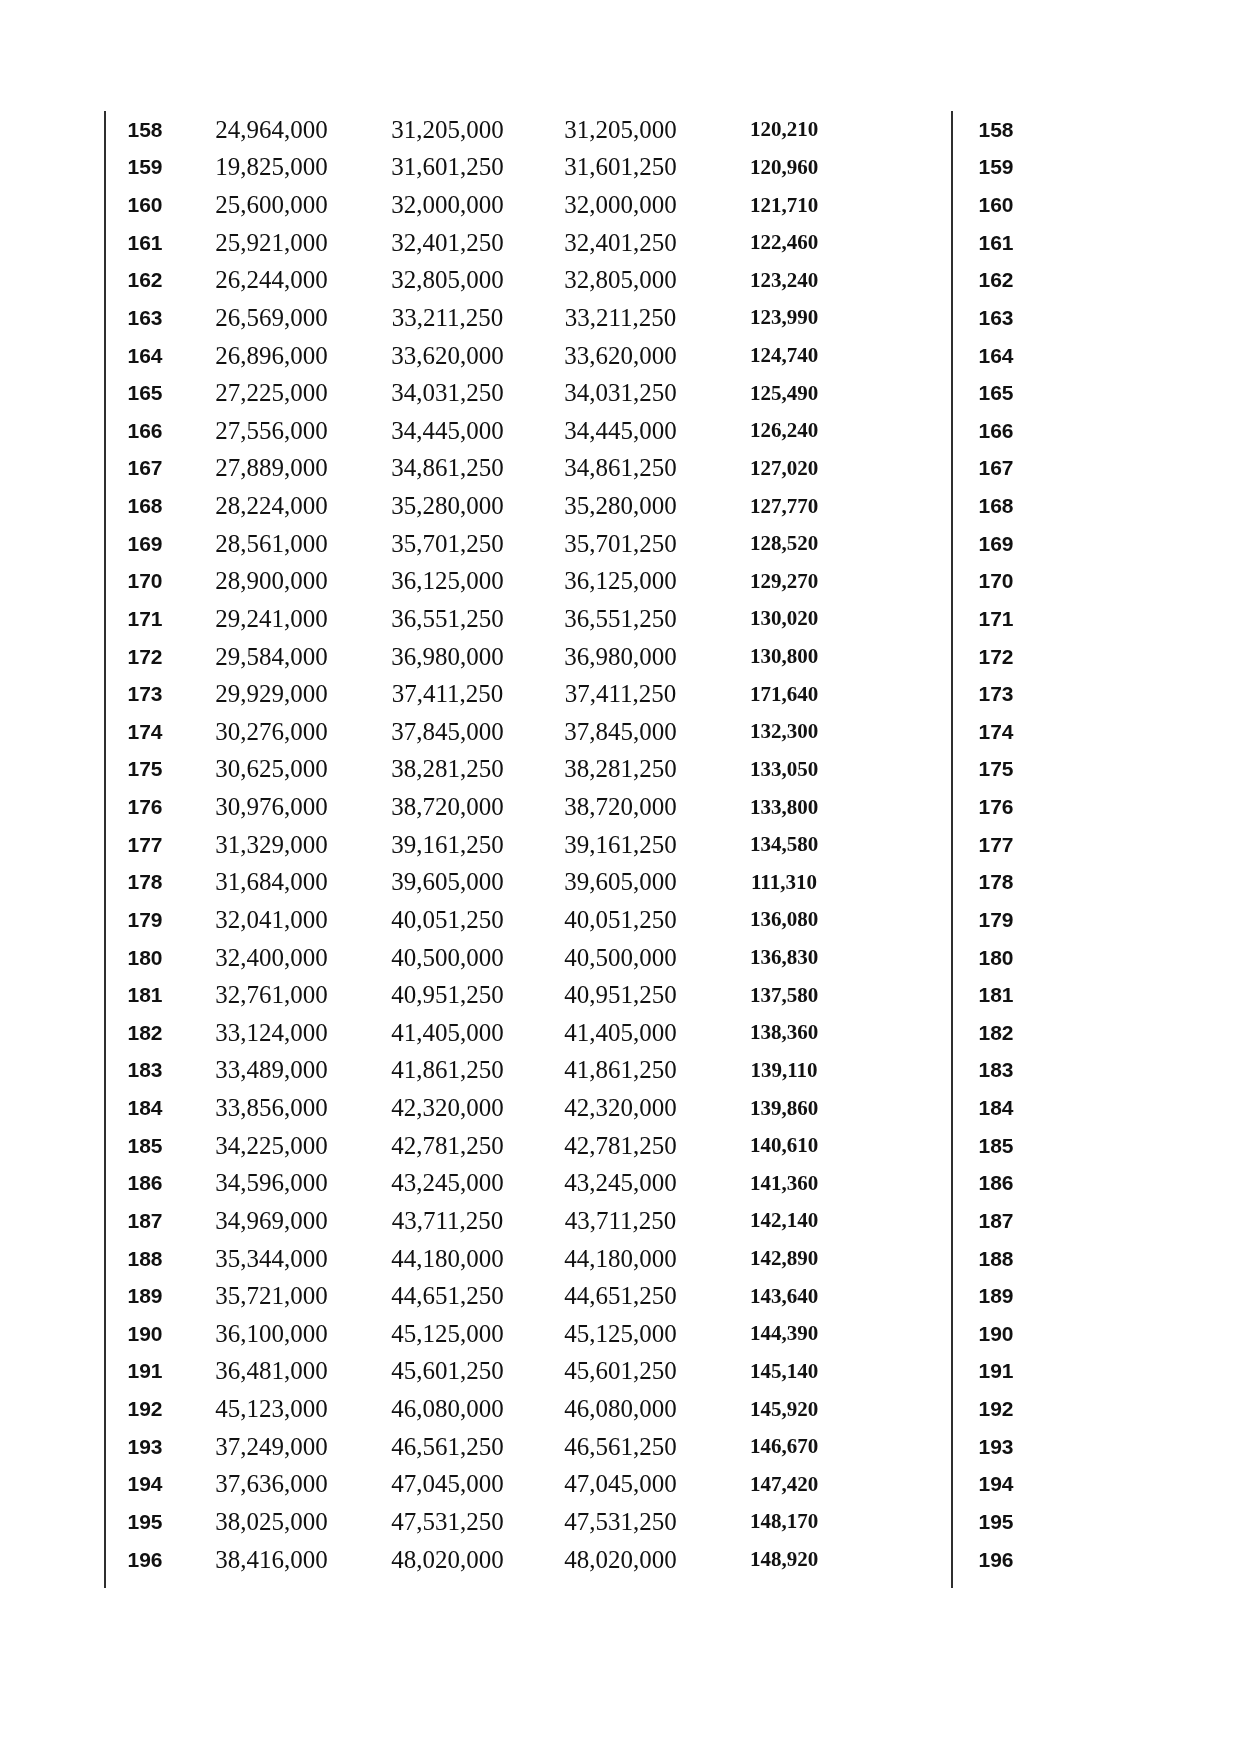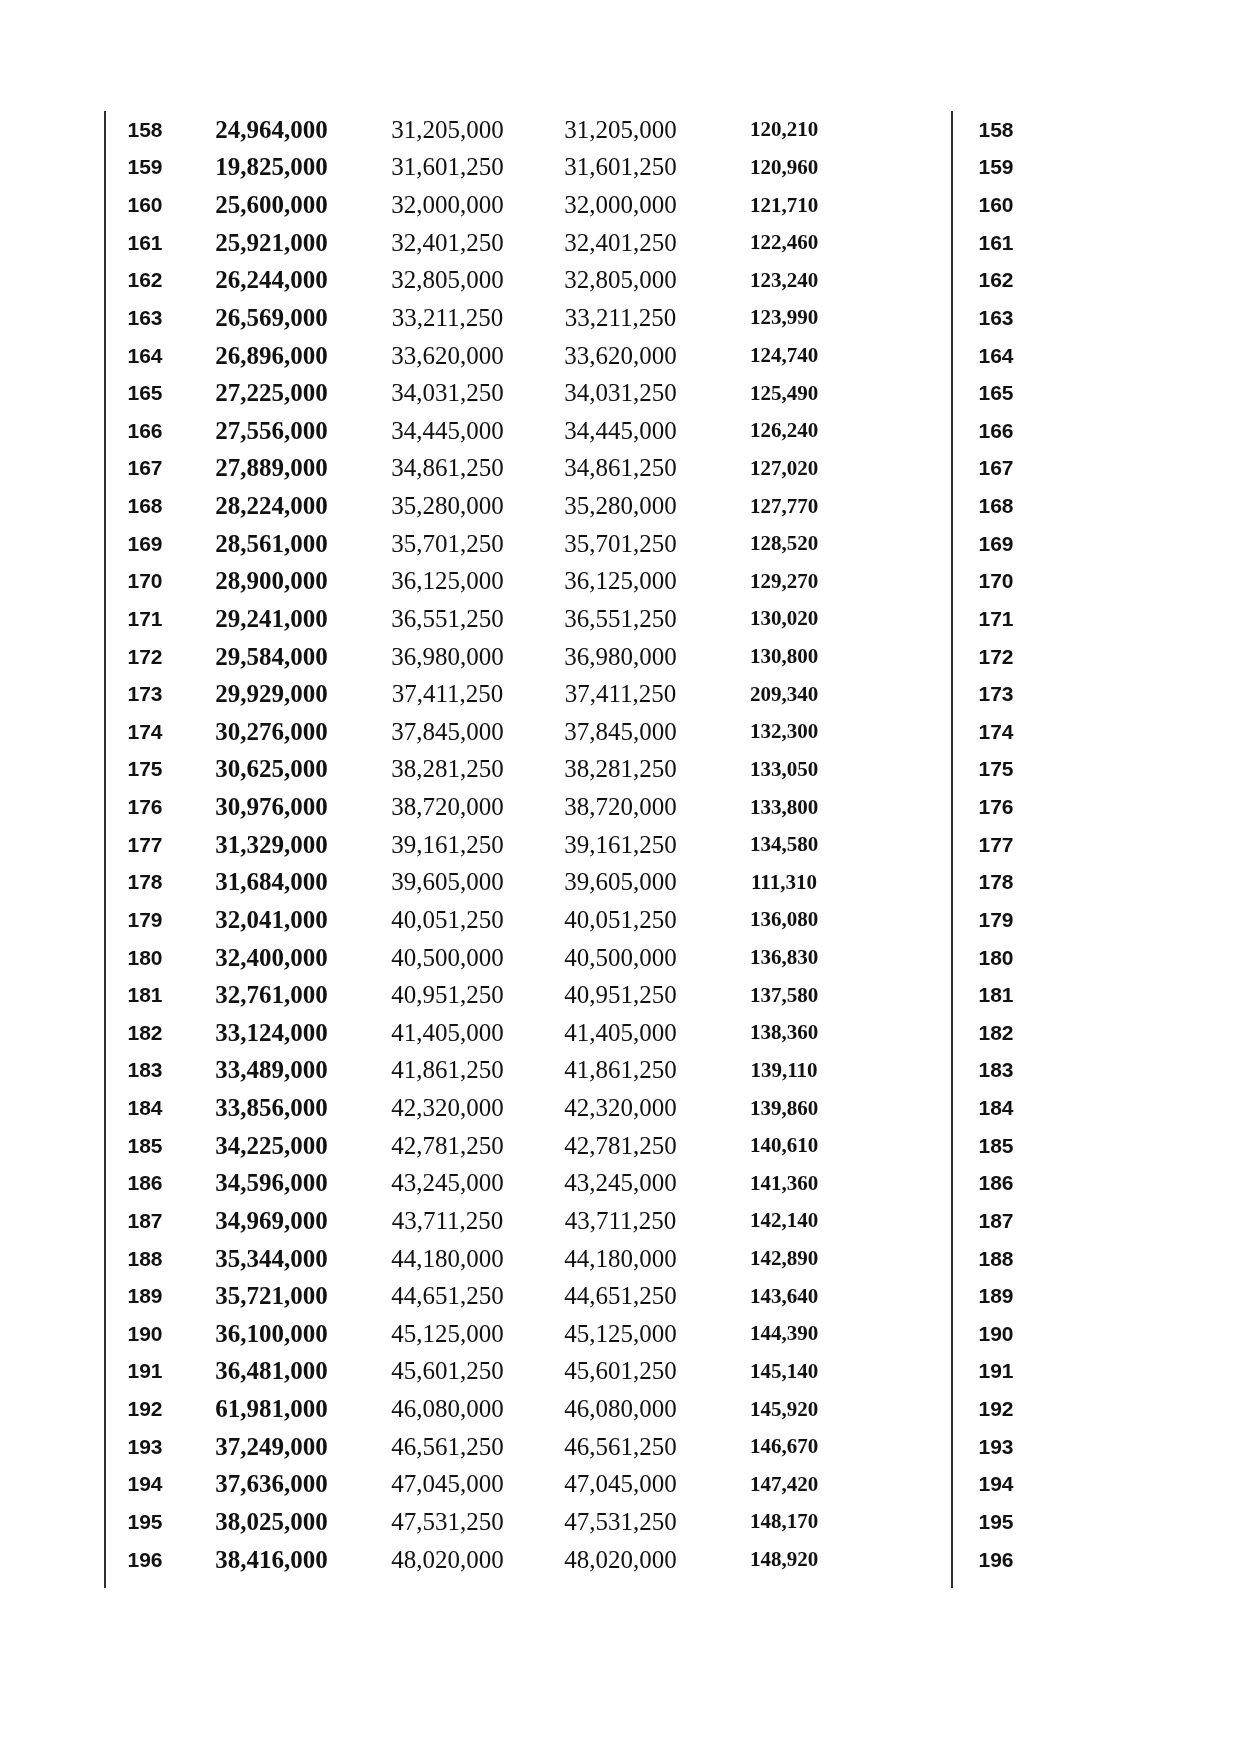--- a/index.html
+++ b/index.html
@@ -43,21 +43,21 @@
     font-family: "Liberation Sans", sans-serif;
     font-weight: 700;
     font-size: 21px;
   }
   .cell-serif {
     font-family: "Liberation Serif", serif;
     font-weight: 400;
     font-size: 25px;
   }
   .c1 { width: 82px; }
-  .c2 { width: 171px; font-weight: bold; }
+  .c2 { width: 171px; }
   .c3 { width: 181px; }
   .c4 { width: 165px; }
   .c5 { width: 162px; font-family: Liberation Serif, serif; }
   .c6 { width: 90px; margin-left: 86px; }
 </style>
 </head>
 <body>
 
 <div class="page">
   <div class="vline vline-left"></div>
@@ -181,21 +181,21 @@
         <div class="cell c3 cell-serif">36,980,000</div>
         <div class="cell c4 cell-serif">36,980,000</div>
         <div class="cell c5 cell-bold">130,800</div>
         <div class="cell c6 cell-bold">172</div>
       </div>
       <div class="row">
         <div class="cell c1 cell-bold">173</div>
         <div class="cell c2 cell-serif">29,929,000</div>
         <div class="cell c3 cell-serif">37,411,250</div>
         <div class="cell c4 cell-serif">37,411,250</div>
-        <div class="cell c5 cell-bold">209,340</div>
+        <div class="cell c5 cell-bold">171,640</div>
         <div class="cell c6 cell-bold">173</div>
       </div>
       <div class="row">
         <div class="cell c1 cell-bold">174</div>
         <div class="cell c2 cell-serif">30,276,000</div>
         <div class="cell c3 cell-serif">37,845,000</div>
         <div class="cell c4 cell-serif">37,845,000</div>
         <div class="cell c5 cell-bold">132,300</div>
         <div class="cell c6 cell-bold">174</div>
       </div>
@@ -330,21 +330,21 @@
       <div class="row">
         <div class="cell c1 cell-bold">191</div>
         <div class="cell c2 cell-serif">36,481,000</div>
         <div class="cell c3 cell-serif">45,601,250</div>
         <div class="cell c4 cell-serif">45,601,250</div>
         <div class="cell c5 cell-bold">145,140</div>
         <div class="cell c6 cell-bold">191</div>
       </div>
       <div class="row">
         <div class="cell c1 cell-bold">192</div>
-        <div class="cell c2 cell-serif">61,981,000</div>
+        <div class="cell c2 cell-serif">45,123,000</div>
         <div class="cell c3 cell-serif">46,080,000</div>
         <div class="cell c4 cell-serif">46,080,000</div>
         <div class="cell c5 cell-bold">145,920</div>
         <div class="cell c6 cell-bold">192</div>
       </div>
       <div class="row">
         <div class="cell c1 cell-bold">193</div>
         <div class="cell c2 cell-serif">37,249,000</div>
         <div class="cell c3 cell-serif">46,561,250</div>
         <div class="cell c4 cell-serif">46,561,250</div>

